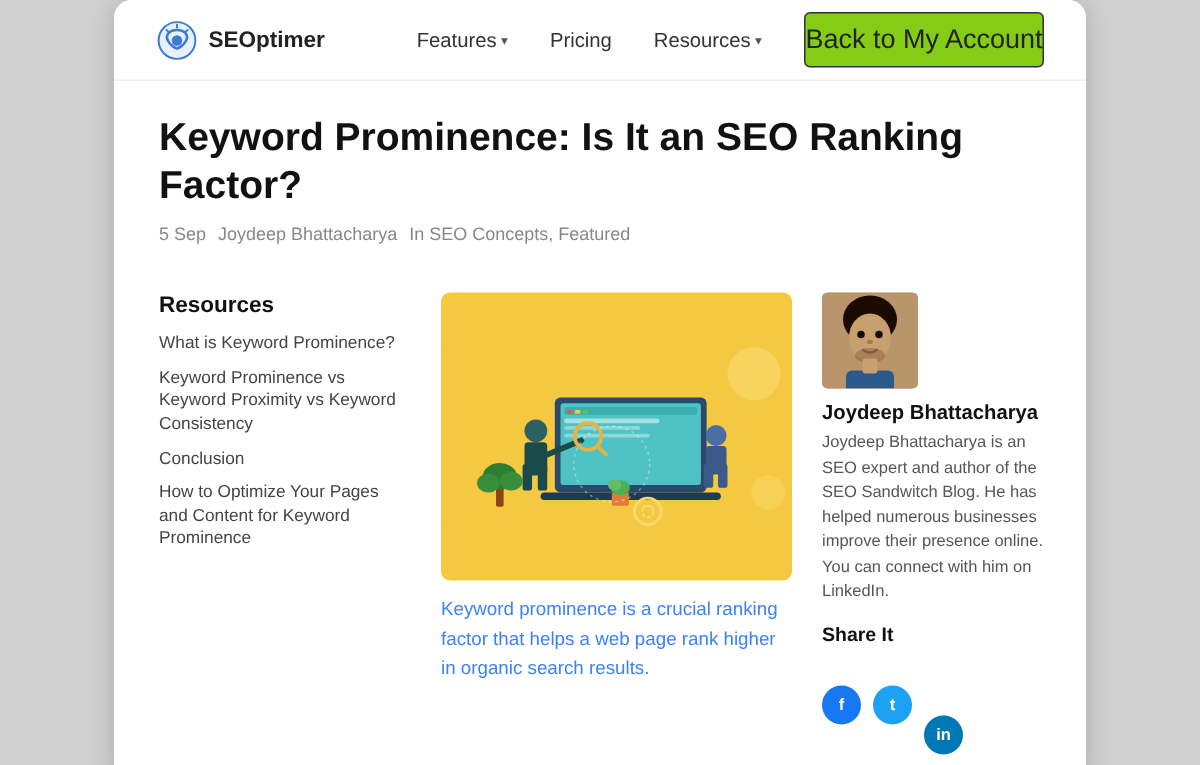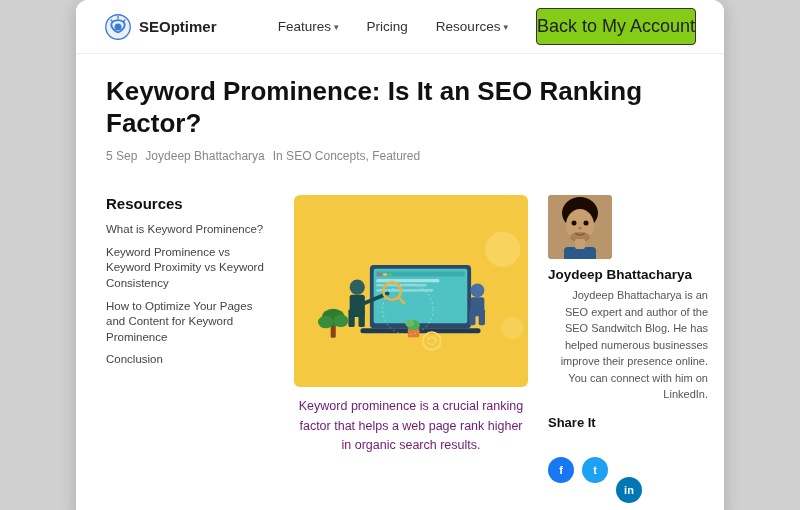--- a/index.html
+++ b/index.html
@@ -141,23 +141,22 @@
       position: relative;
       margin-bottom: 10px;
     }
     
     .hero-image svg {
       width: 100%;
       height: 100%;
     }
     .article-intro {
       font-size: 12.5px;
-      color: #701a75;
+      color: #3b82f6;
       line-height: 1.55;
-      text-align: center;
     }
     
     .author-sidebar {
       min-width: 160px;
       max-width: 160px;
       flex-shrink: 0;
     }
     .author-photo {
       width: 64px;
       height: 64px;
@@ -179,21 +178,20 @@
       font-size: 13.5px;
       font-weight: 700;
       color: #111;
       margin-bottom: 5px;
     }
     .author-bio {
       font-size: 11px;
       color: #555;
       line-height: 1.5;
       margin-bottom: 12px;
-      text-align: right;
     }
     .share-title {
       font-size: 13px;
       font-weight: 700;
       color: #111;
       margin-bottom: 7px;
     }
     .share-icons {
       display: flex;
       gap: 8px;
@@ -266,24 +264,24 @@
       <aside class="sidebar-toc">
         <div class="toc-title">Resources</div>
         <ul class="toc-list">
           <li>
             <a>What is Keyword Prominence?</a>
           </li>
           <li>
             <a>Keyword Prominence vs Keyword Proximity vs Keyword Consistency</a>
           </li>
           <li>
-            <a>How to Optimize Your Pages and Content for Keyword Prominence</a>
+            <a>Conclusion</a>
           </li>
           <li>
-            <a>Conclusion</a>
+            <a>How to Optimize Your Pages and Content for Keyword Prominence</a>
           </li>
         </ul>
       </aside>
 
       <div class="center-section">
         <div class="hero-image">
           
           <svg viewBox="0 0 370 192" xmlns="http://www.w3.org/2000/svg">
 
             <rect width="370" height="192" fill="#f5c842"></rect>

